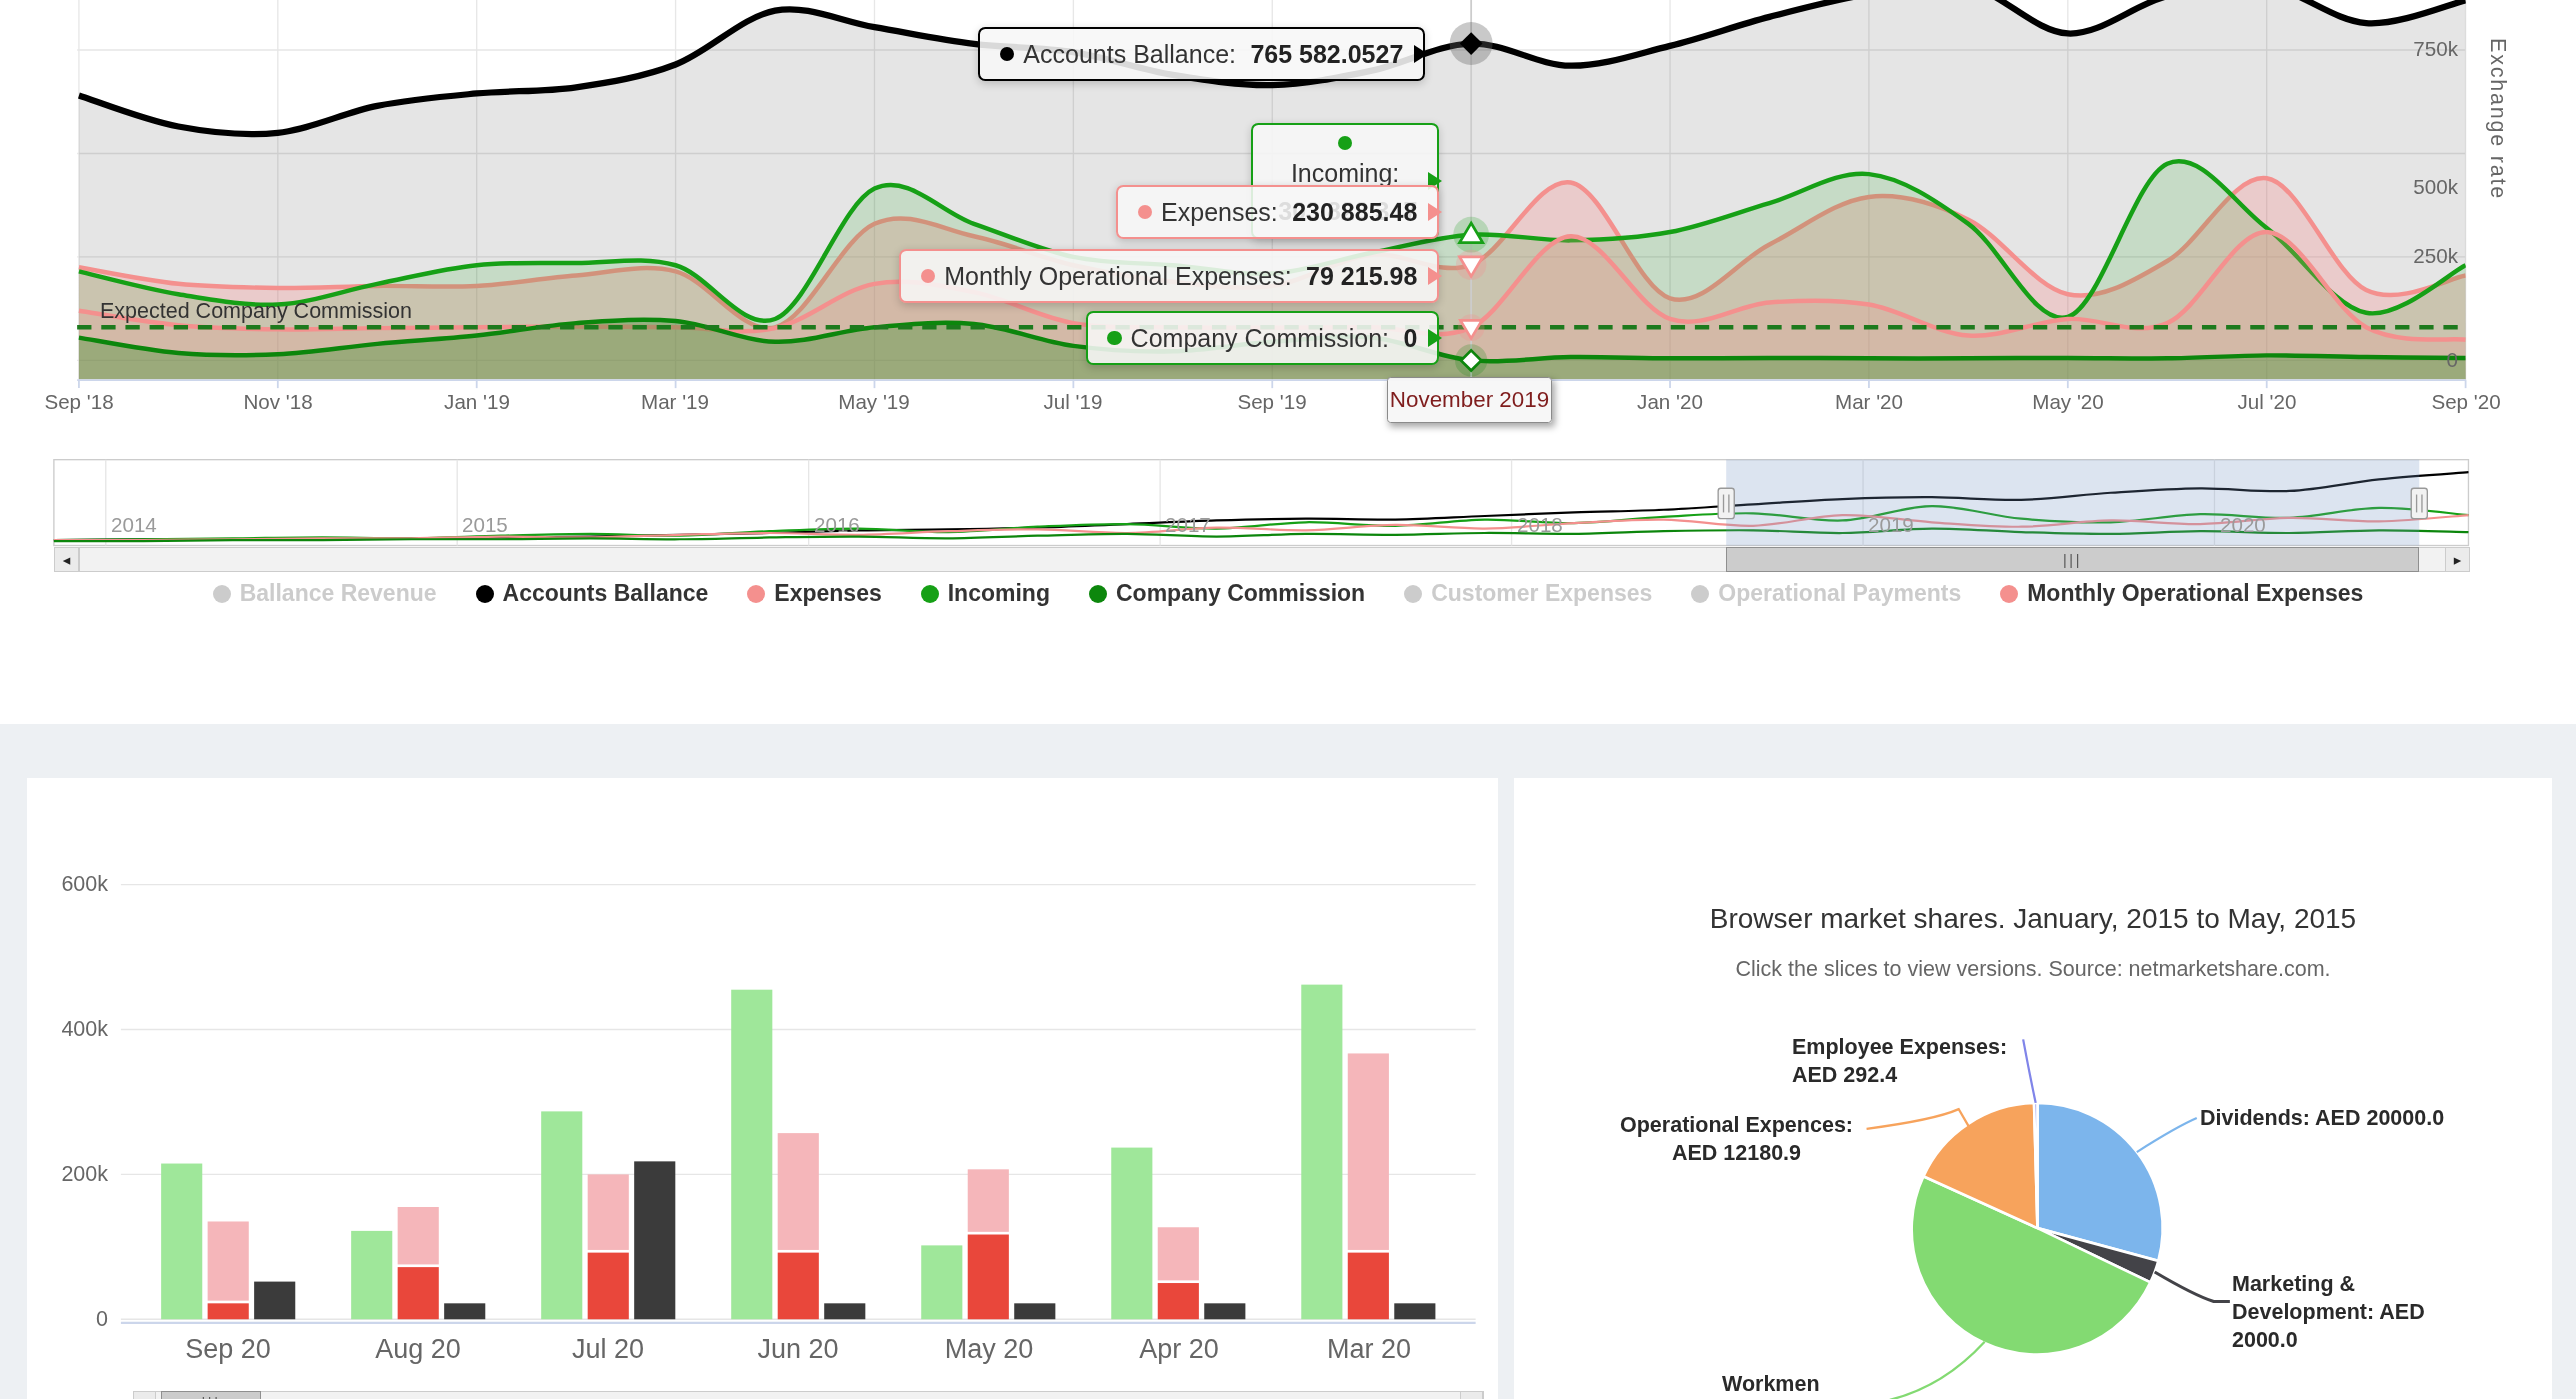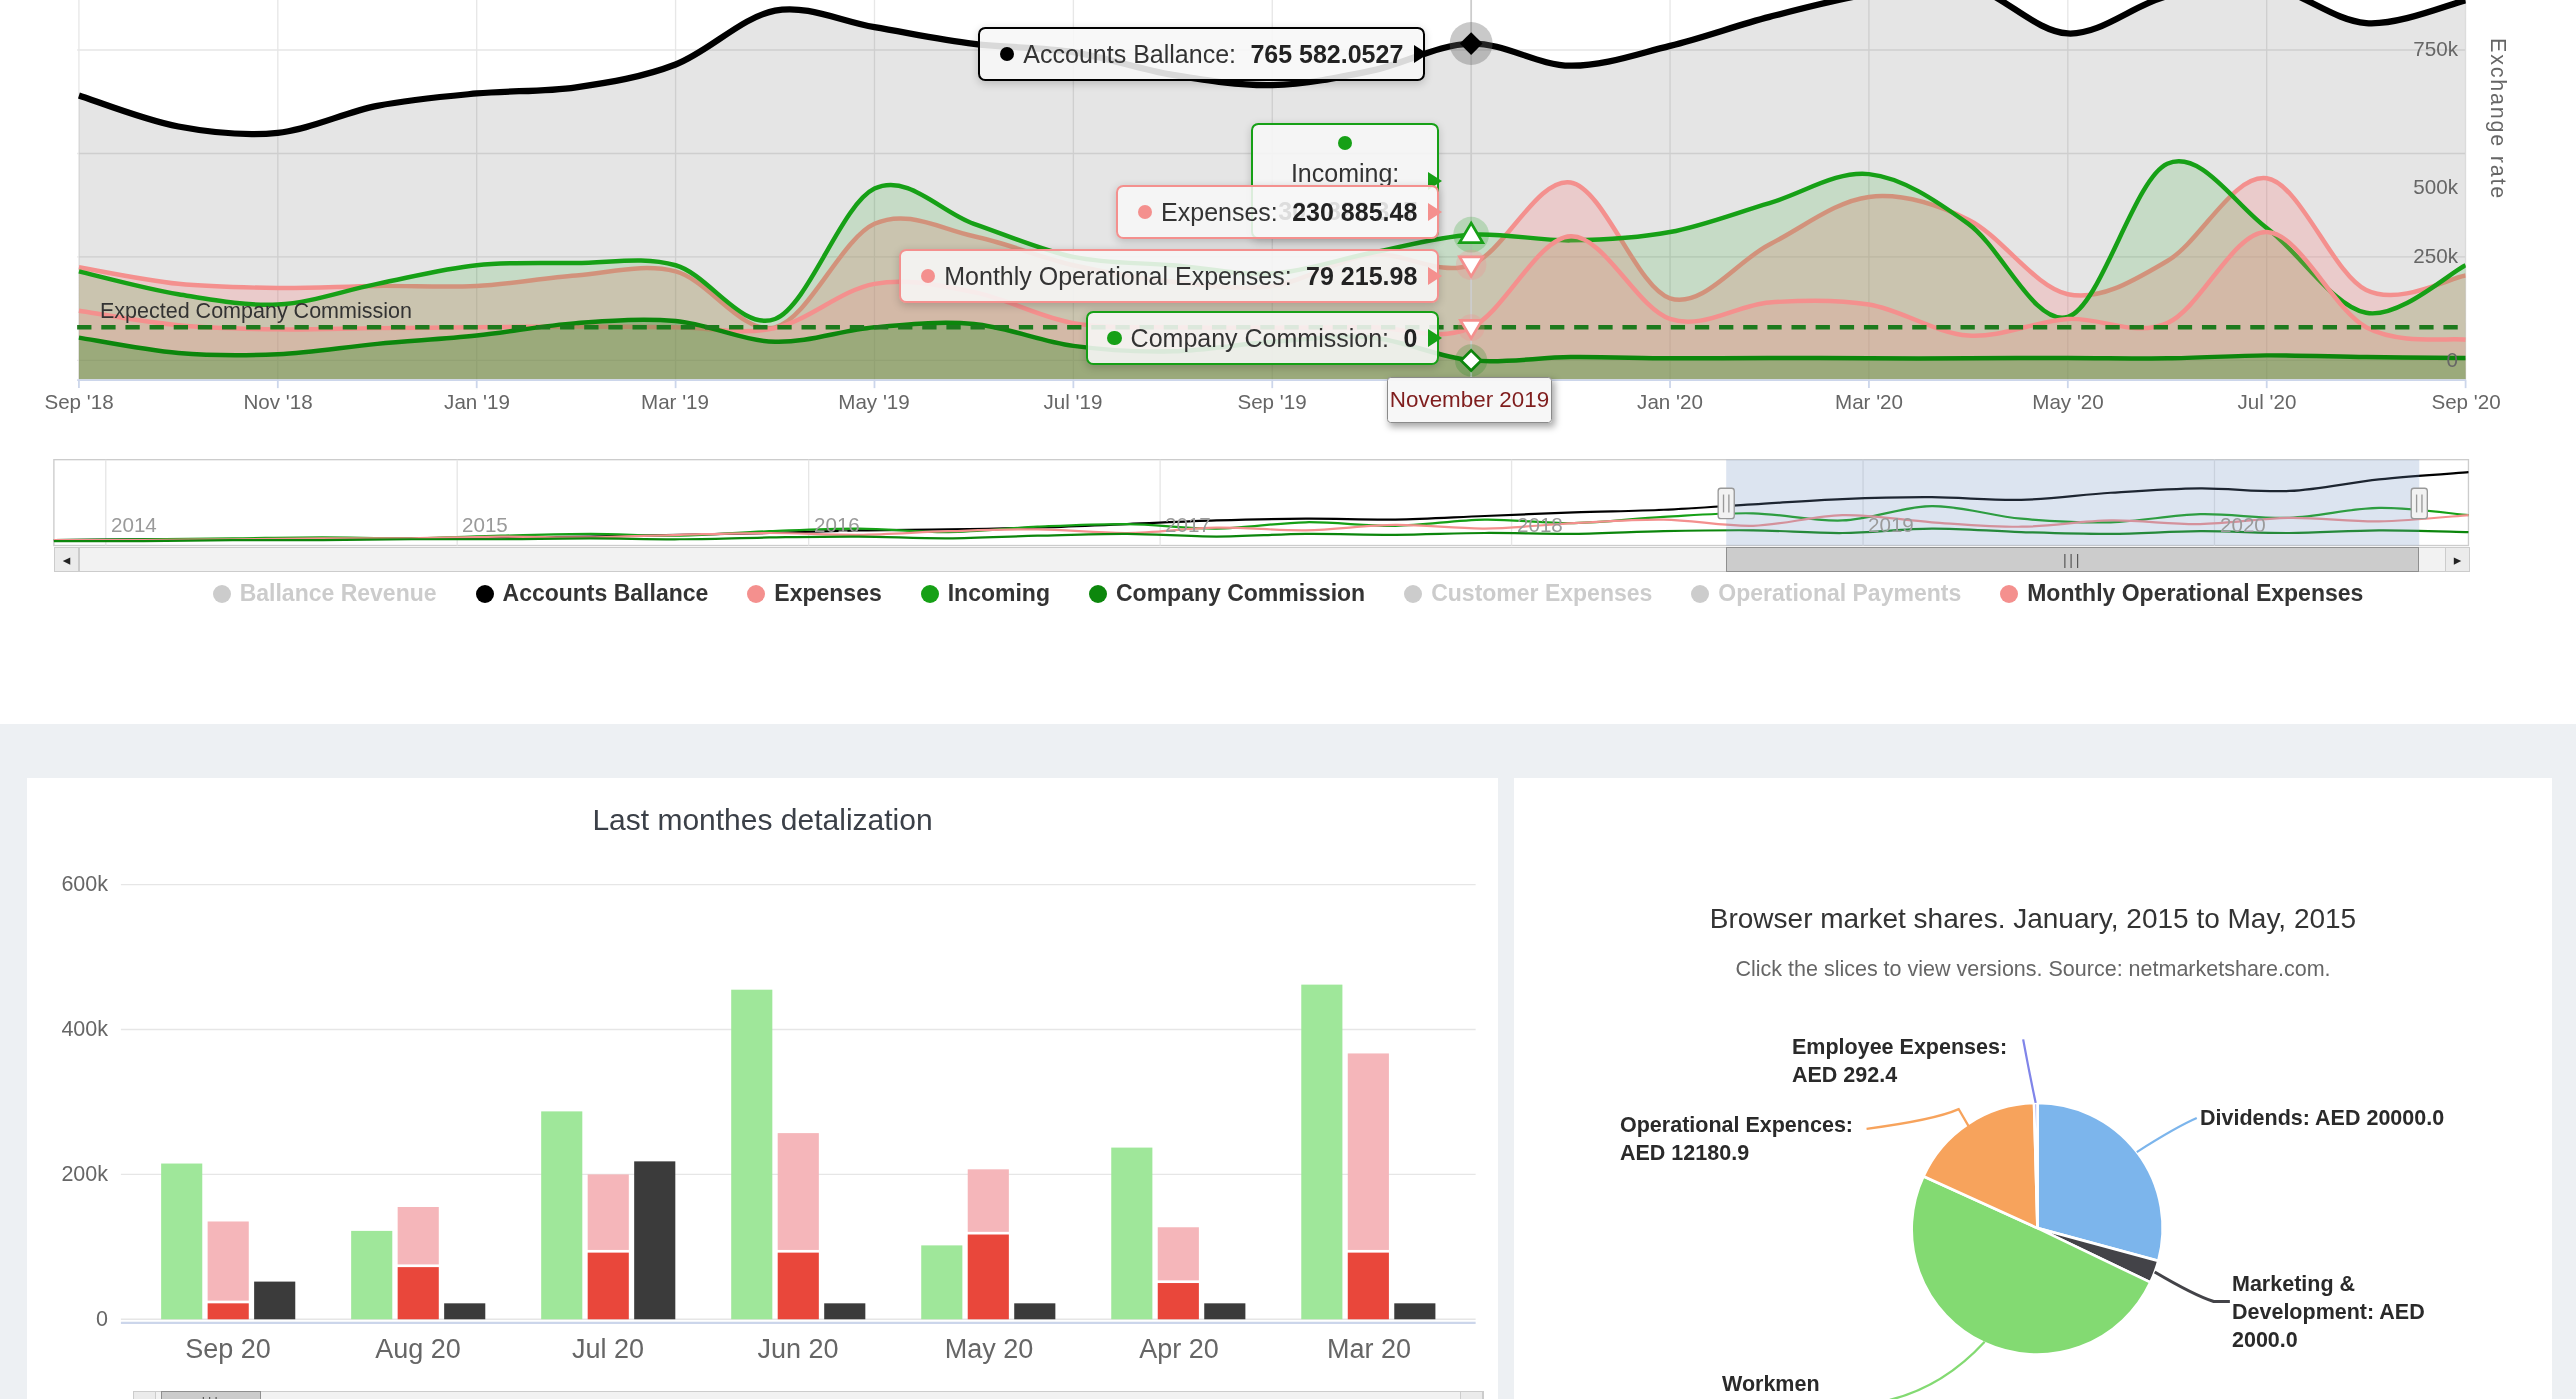--- a/index.html
+++ b/index.html
@@ -224,21 +224,20 @@
           <span class="leg-lab">Operational Payments</span>
         </div>
         <div class="leg-item">
           <span class="leg-dot" style="background: rgb(244, 144, 142);"></span>
           <span class="leg-lab">Monthly Operational Expenses</span>
         </div>
       </div>
   </div>
 
   <div class="panel" id="bar-panel" style="left:27px;top:778px;width:1471px;height:622px;">
-    <div class="chart-title" style="top:25px;">Last monthes detalization</div>
     <svg id="bar-svg" width="1471" height="622" style="top:0;" viewBox="0 0 1645 695">
         <line x1="105" x2="1620" y1="118.99999999999994" y2="118.99999999999994" stroke="#e6e6e6" stroke-width="1.5"></line>
         <line x1="105" x2="1620" y1="281" y2="281" stroke="#e6e6e6" stroke-width="1.5"></line>
         <line x1="105" x2="1620" y1="443" y2="443" stroke="#e6e6e6" stroke-width="1.5"></line>
         <line x1="105" x2="1620" y1="605" y2="605" stroke="#e6e6e6" stroke-width="1.5"></line>
         <line x1="105" x2="1620" y1="609" y2="609" stroke="#ccd6eb" stroke-width="2.5"></line>
         <g>
           <rect x="150" y="430.85" width="46" height="174.15" fill="#9fe79a"></rect>
           <rect x="202" y="587.18" width="46" height="17.82" fill="#e9473b"></rect>
           <rect x="202" y="495.65" width="46" height="88.53" fill="#f5b6ba"></rect>
@@ -312,21 +311,21 @@
           <div>Dividends: AED 20000.0</div>
         </div>
         <div class="pie-lab" style="left: 718px; top: 492px;">
           <div>Marketing &amp;</div>
           <div>Development: AED</div>
           <div>2000.0</div>
         </div>
         <div class="pie-lab" style="left: 208px; top: 592px;">
           <div>Workmen</div>
         </div>
-        <div class="pie-lab" style="left: 106px; top: 333px;">
+        <div class="pie-lab" style="left: 106px; top: 333px; text-align: center;">
           <div>Operational Expences:</div>
           <div>AED 12180.9</div>
         </div>
         <div class="pie-lab" style="left: 278px; top: 255px;">
           <div>Employee Expenses:</div>
           <div>AED 292.4</div>
         </div>
       </div>
   </div>
 

